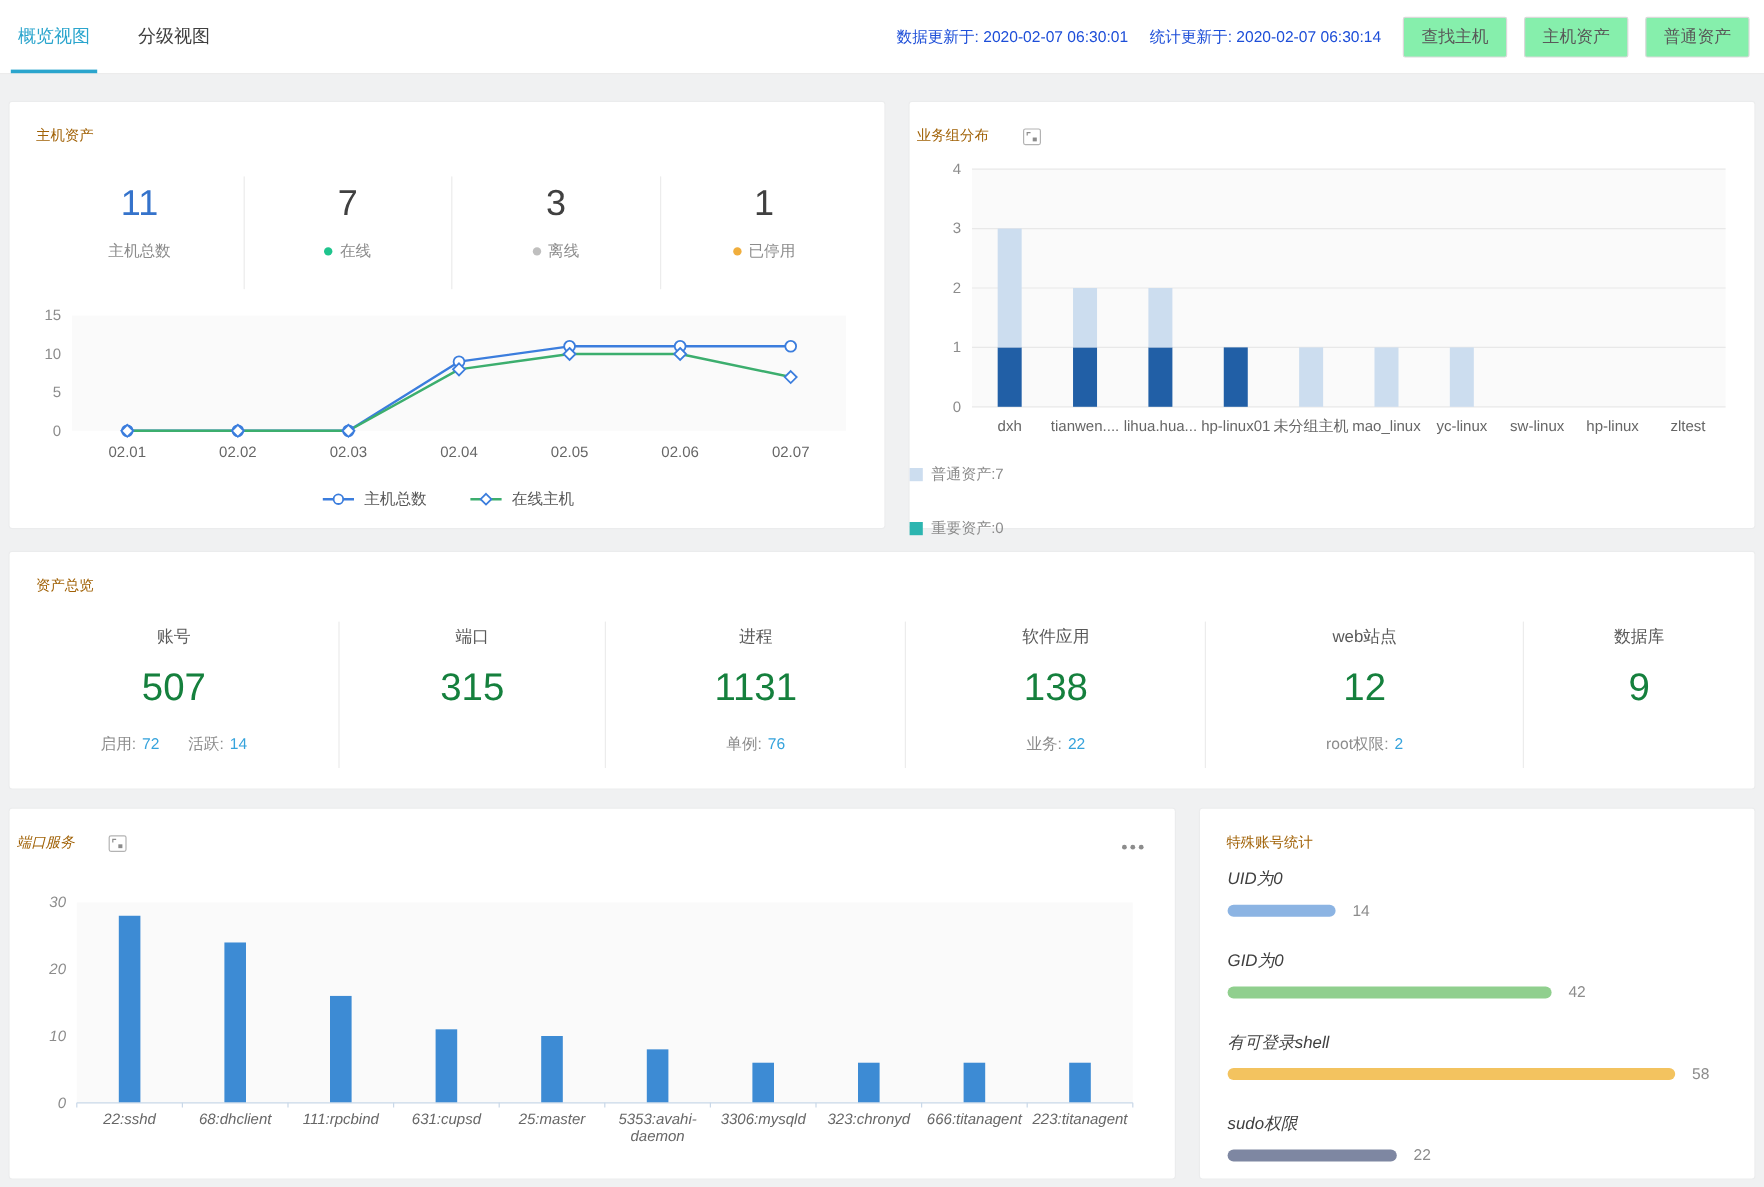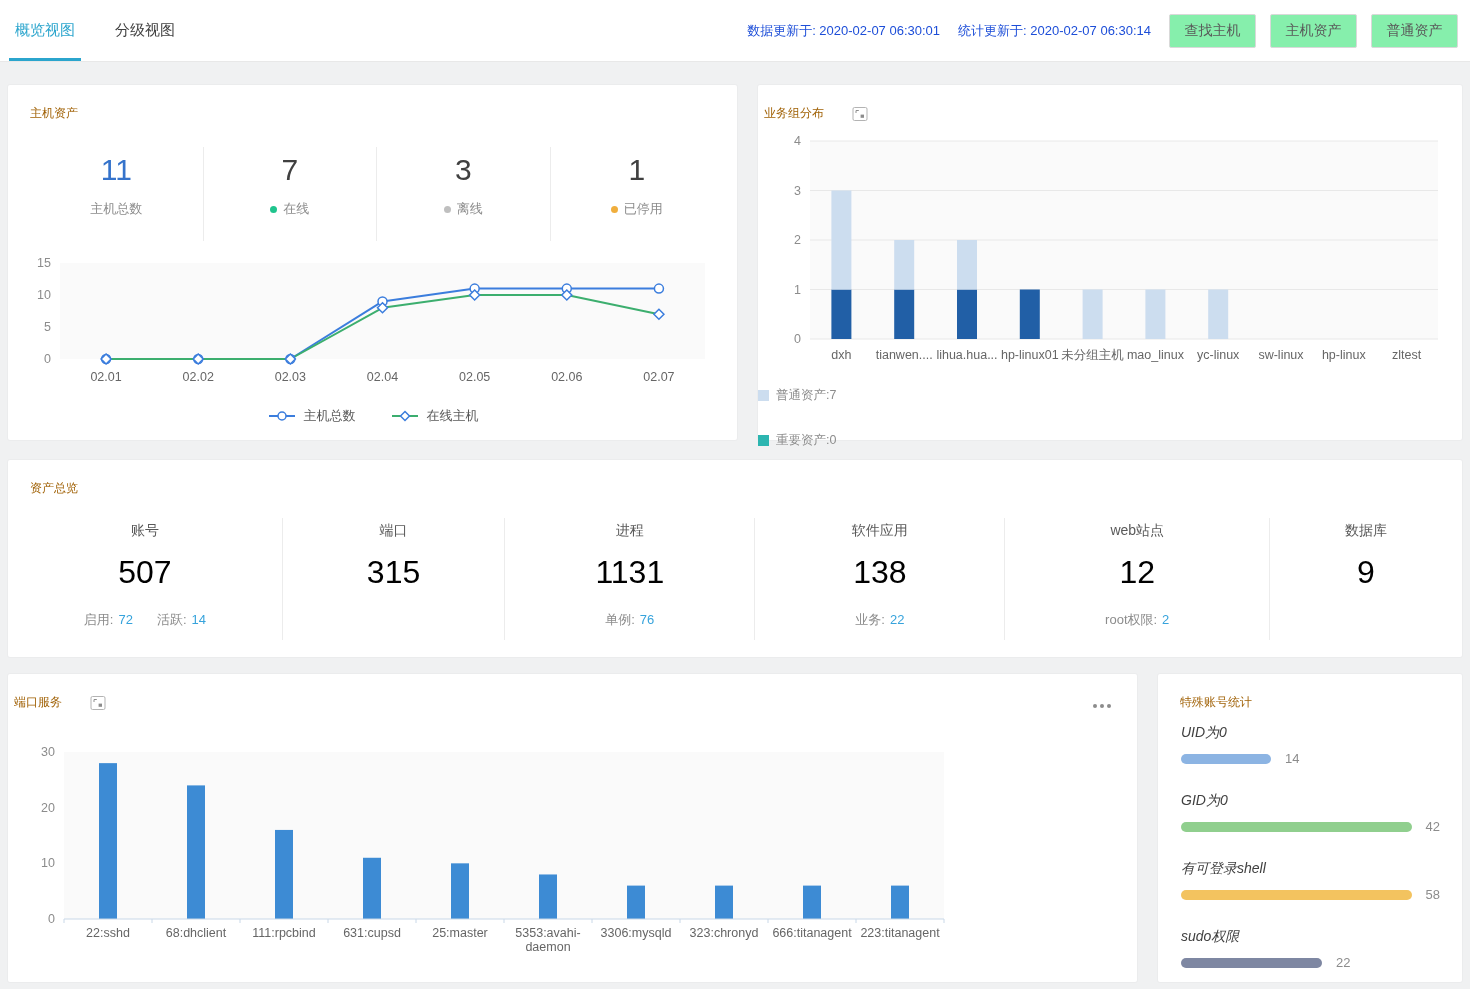--- a/index.html
+++ b/index.html
@@ -33,21 +33,21 @@
     display: flex; align-items: center; justify-content: center; cursor: pointer;
   }
   
   .content { padding: 0 8px; }
   .row1 { display: flex; gap: 21px; margin-top: 23px; }
   .row3 { display: flex; gap: 21px; margin-top: 17px; }
   .card { background: #fff; border-radius: 2px; position: relative; box-shadow: 0 0 0 1px rgba(0,0,0,0.02); }
   .card-host { width: 729px; height: 355px; }
   .card-biz { flex: 1; height: 355px; }
   .card-overview { margin-top: 20px; height: 197px; }
-  .card-ports { width: 1129px; height: 308px; }
+  .card-ports { width: 971px; height: 308px; font-style: italic; }
   .card-special { flex: 1; height: 308px; }
   .card-title { font-size: 12px; color: #a16207; font-weight: 500; }
   .title-abs { position: absolute; top: 20px; left: 22px; }
   .title-row { position: absolute; top: 20px; left: 6px; display: flex; align-items: flex-end; gap: 28px; }
   .expand-icon { display: inline-flex; cursor: pointer; }
   
   .host-stats {
     position: absolute; top: 62px; left: 22px; right: 14px; height: 94px; display: flex;
   }
   .hstat { flex: 1; text-align: center; border-right: 1px solid #ececec; padding-top: 6px; }
@@ -67,21 +67,21 @@
     position: absolute; top: 302px; left: 0; right: 0;
     display: flex; justify-content: center; gap: 28px; flex-direction: column;
   }
   .blg-item { display: flex; align-items: center; gap: 7px; font-size: 12.5px; color: #8c8c8c; cursor: pointer; }
   .blg-sq { width: 11px; height: 11px; display: inline-block; }
   
   .ov-row { position: absolute; top: 58px; left: 0; right: 0; height: 122px; display: flex; }
   .ov-col { text-align: center; border-right: 1px solid #ececec; padding-top: 4px; }
   .ov-col:last-child { border-right: none; }
   .ov-label { font-size: 14px; color: #595959; }
-  .ov-value { font-size: 32px; color: #000000; margin-top: 14px; }
+  .ov-value { font-size: 32px; color: #15803d; margin-top: 14px; }
   .ov-subs { margin-top: 20px; font-size: 13px; color: #8c8c8c; display: flex; justify-content: center; gap: 24px; height: 16px; }
   .ov-sub-val { color: #36a3dc; margin-left: 5px; cursor: pointer; }
   
   .chart-ports { position: absolute; top: 70px; left: 12px; }
   .more-dots { position: absolute; top: 30px; right: 26px; display: flex; gap: 3px; cursor: pointer; }
   .more-dots i { width: 4px; height: 4px; border-radius: 50%; background: #8c8c8c; display: block; }
   
   .special-list { position: absolute; top: 50px; left: 23px; right: 22px; }
   .sa-item { margin-bottom: 26px; }
   .sa-label { font-size: 14px; color: #404040; margin-bottom: 9px; font-style: italic; }

